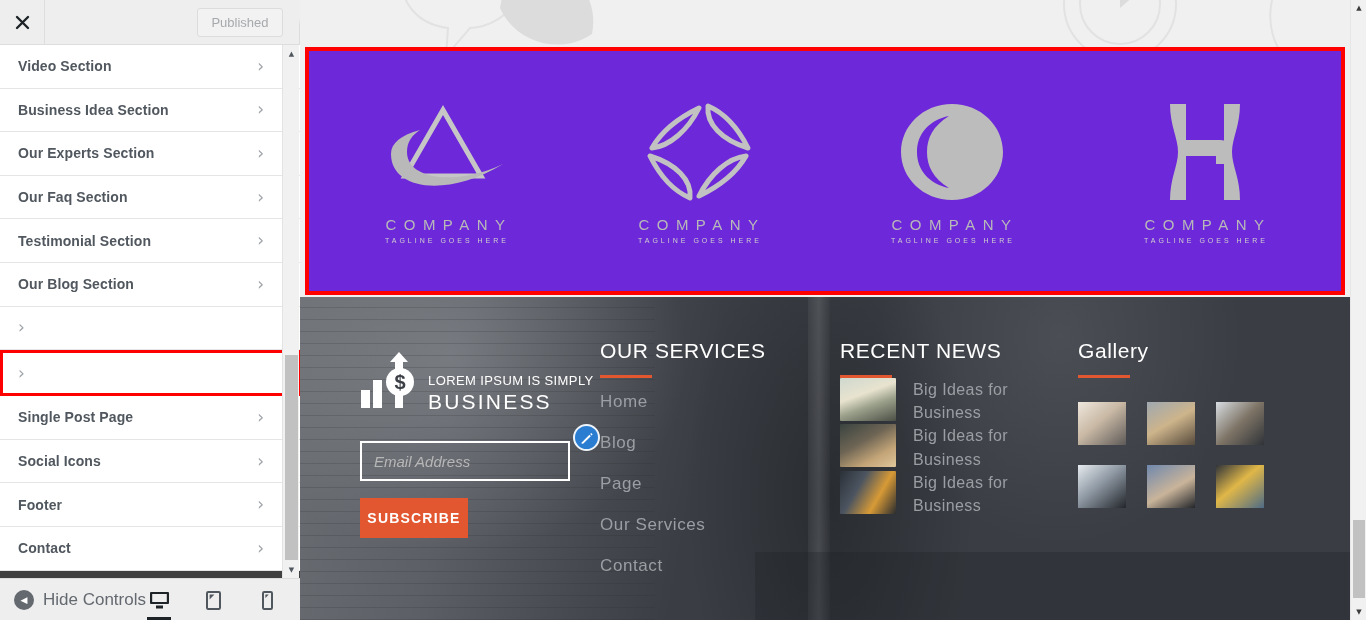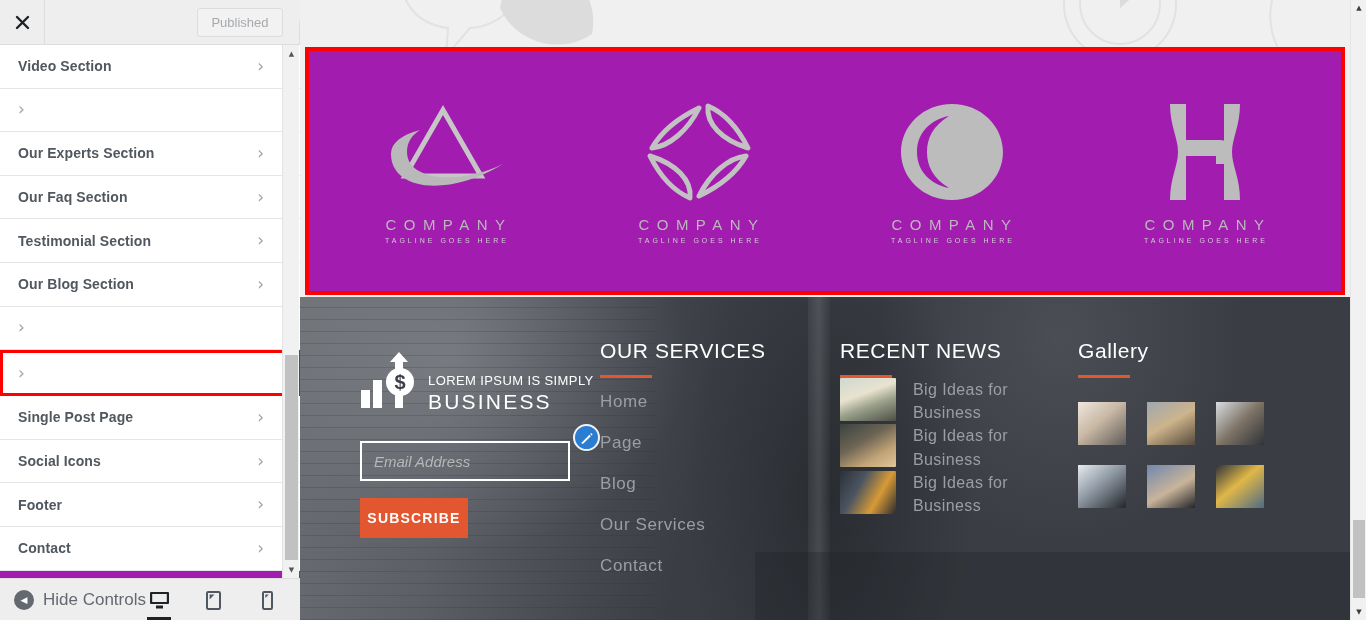--- a/index.html
+++ b/index.html
@@ -46,21 +46,21 @@
     color: #a7aaad;
     background: #f2f2f2;
     border: 1px solid #dcdcde;
     border-radius: 3px;
     cursor: default;
   }
 
   #sb-list {
     position: absolute; top: 45px; left: 0;
     width: 300px; height: 533px;
-    background: #a21caf;
+    background: #404040;
     overflow: hidden;
   }
   .sb-item {
     position: relative;
     height: 43.6px;
     display: flex; align-items: center;
     padding: 0 14px 0 18px;
     border-bottom: 1px solid #e5e5e5;
     background: #fff;
     cursor: pointer;
@@ -151,21 +151,21 @@
   #watermark-band {
     position: absolute; left: 0; top: 0; width: 1050px; height: 47px;
     overflow: hidden;
   }
   #watermark-band svg { position: absolute; top: -36px; left: 60px; }
 
   
   #partners {
     position: absolute; left: 5px; top: 47px;
     width: 1040px; height: 248px;
-    background: #a21caf;
+    background: #6d28d9;
     border: 4px solid #ff0000;
   }
   #partners-inner {
     width: 100%; height: 100%;
     display: flex; align-items: center; justify-content: space-around;
     padding: 0 10px;
   }
   .partner {
     width: 210px;
     display: flex; flex-direction: column; align-items: center;
@@ -330,20 +330,21 @@
       <div id="published-btn">Published</div>
     </div>
 
     <div id="sb-list">
 
       <div class="sb-item">
         <span class="sb-label">Video Section</span>
         <span class="sb-chev">›</span>
       </div>
       <div class="sb-item">
+        <span class="sb-label">Business Idea Section</span>
         <span class="sb-chev">›</span>
       </div>
       <div class="sb-item">
         <span class="sb-label">Our Experts Section</span>
         <span class="sb-chev">›</span>
       </div>
       <div class="sb-item">
         <span class="sb-label">Our Faq Section</span>
         <span class="sb-chev">›</span>
       </div>
@@ -520,22 +521,22 @@
           <input id="subscribe-input" type="text" placeholder="Email Address" style="">
 
           <button id="subscribe-btn">SUBSCRIBE</button>
         </div>
 
         <div id="fcol2">
           <div class="f-head">OUR SERVICES</div>
           <div class="f-rule"></div>
           <ul id="svc-list">
             <li>Home</li>
+            <li>Blog</li>
             <li>Page</li>
-            <li>Blog</li>
             <li>Our Services</li>
             <li>Contact</li>
           </ul>
           <div id="edit-pin">
             <svg width="14" height="14" viewBox="0 0 14 14" aria-hidden="true">
               <path d="M2 11.2 L9.4 3.8 L10.8 5.2 L3.4 12.6 L1.6 13 Z" fill="#ffffff"></path>
               <path d="M10.2 3 L11.2 2 L12.6 3.4 L11.6 4.4 Z" fill="#ffffff"></path>
             </svg>
           </div>
         </div>

